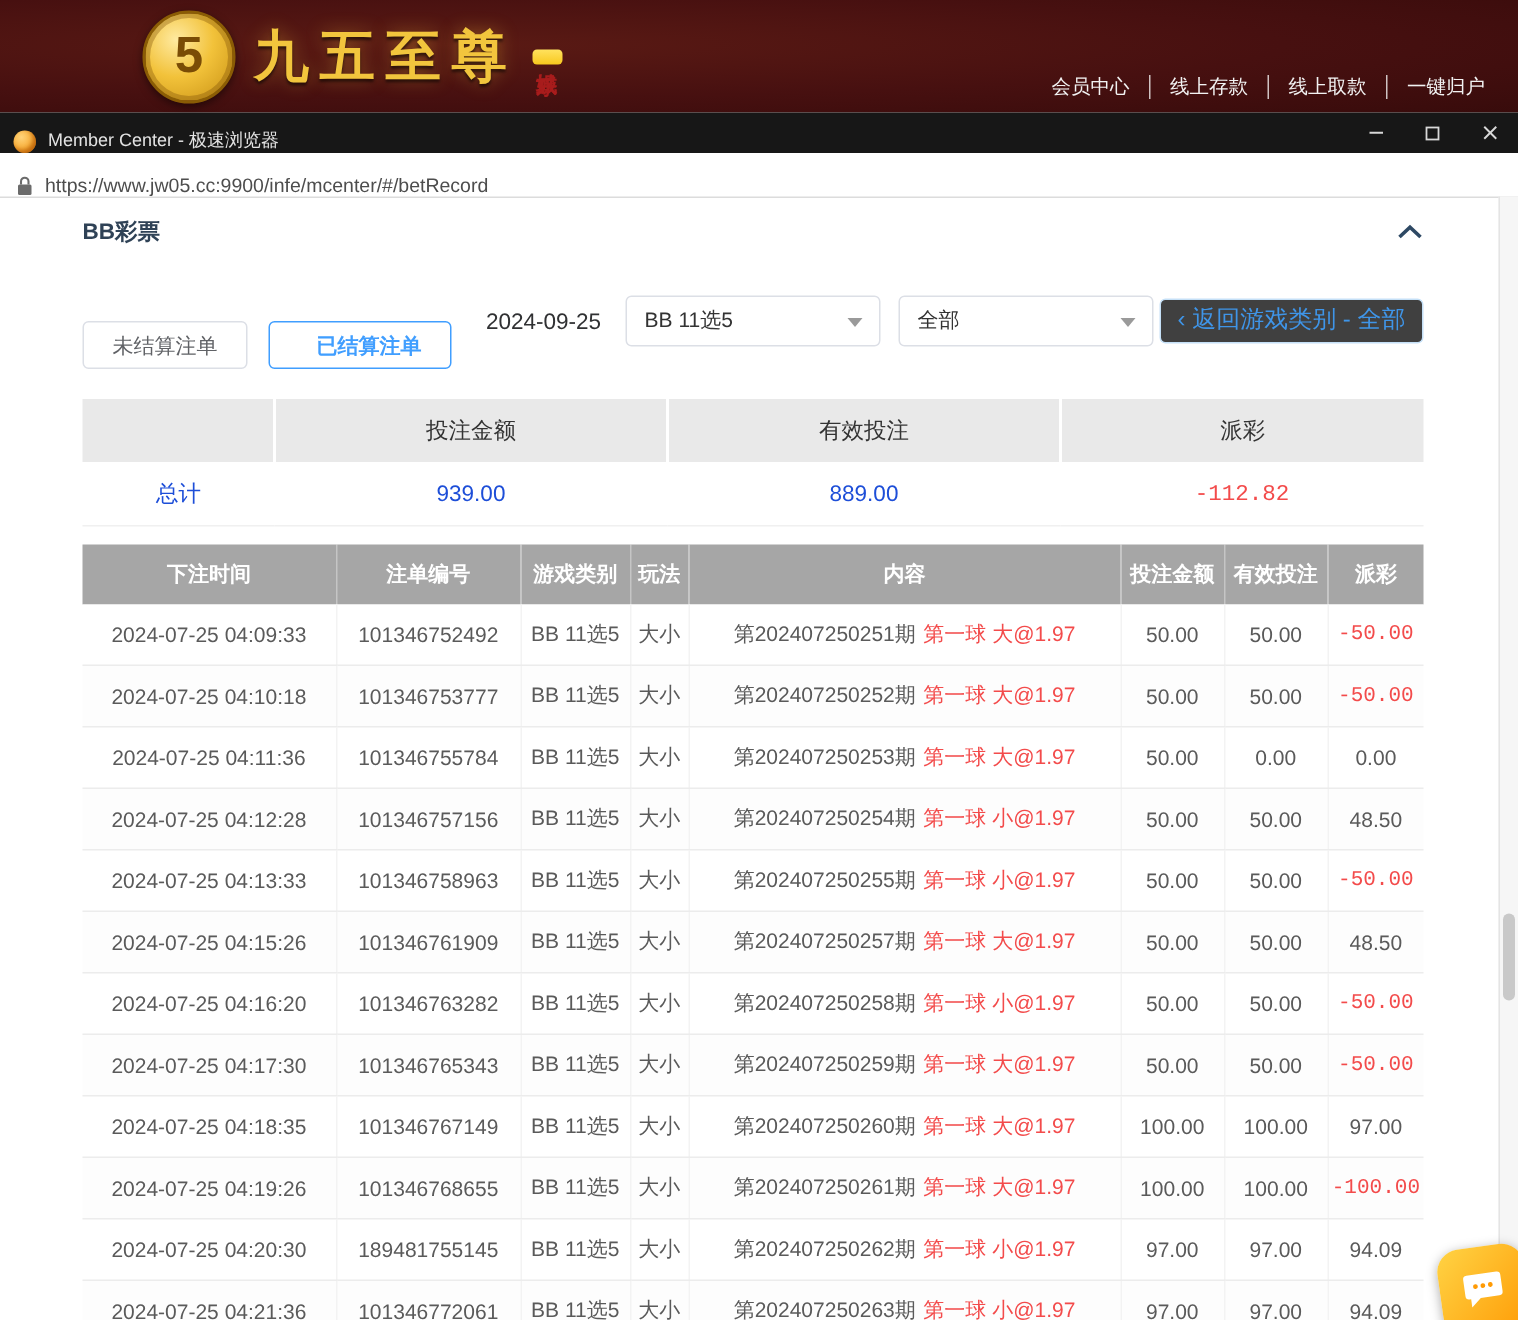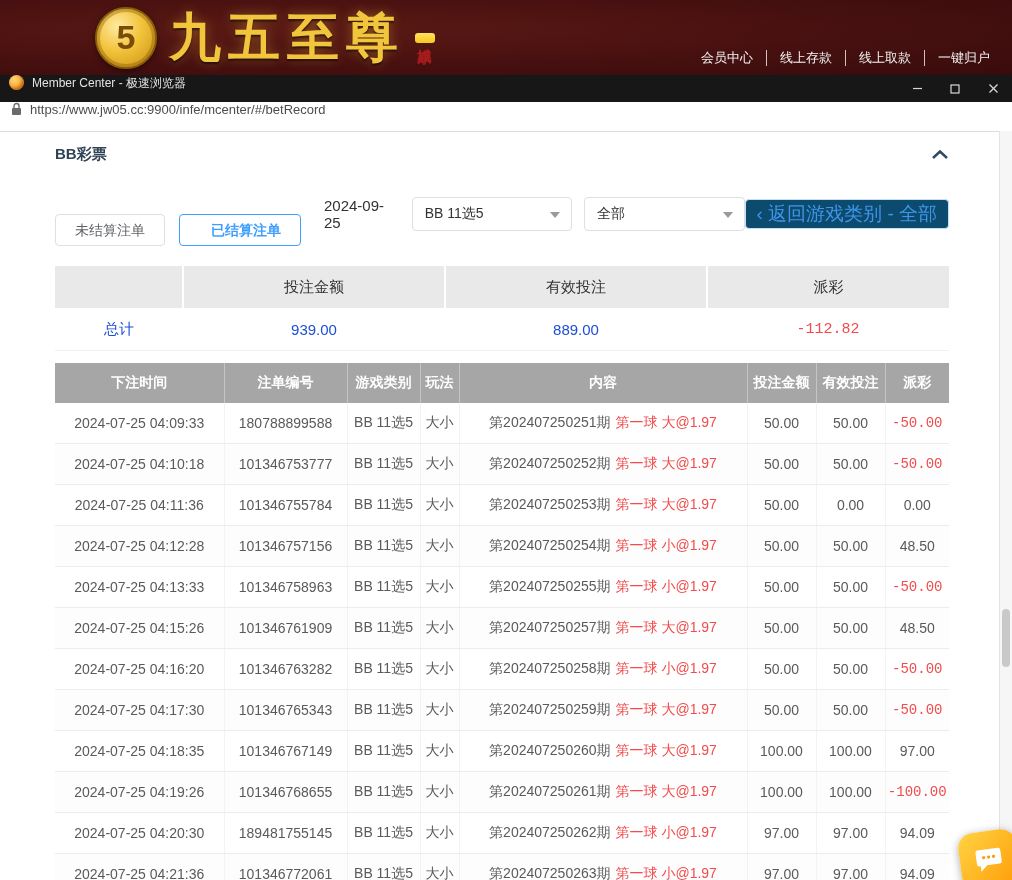--- a/index.html
+++ b/index.html
@@ -8,61 +8,61 @@
 
   
   .banner{height:75px;background:radial-gradient(ellipse at 30% 40%, #5a1a14 0%, #471010 55%, #380b0b 100%);
           position:relative;display:flex;align-items:center;}
   .logo-wrap{display:flex;align-items:center;margin-left:95px;}
   .coin{width:58px;height:58px;border-radius:50%;flex:0 0 auto;
         background:radial-gradient(circle at 35% 30%, #ffeaa0 0%, #f2c23a 45%, #c78f12 100%);
         border:2px solid #8a5c05;box-shadow:0 2px 6px rgba(0,0,0,.5), inset 0 0 0 3px rgba(122,76,5,.35);
         display:flex;align-items:center;justify-content:center;}
   .coin span{font-size:34px;font-weight:bold;color:#7a4c05;}
-  .logo-text{font-size:52px;font-weight:bold;color:#f2c53d;letter-spacing:7px;margin-left:12px;
+  .logo-text{font-size:37px;font-weight:bold;color:#f2c53d;letter-spacing:7px;margin-left:12px;
              text-shadow:0 2px 2px rgba(0,0,0,.55), 0 0 12px rgba(255,200,60,.35);white-space:nowrap;}
   .logo-badge{margin-left:10px;writing-mode:vertical-rl;text-orientation:upright;
               background:linear-gradient(#ffe25e,#f7c81e);color:#a81c1c;font-weight:bold;font-size:14px;
               padding:5px 3px;border-radius:3px;line-height:1;}
   .banner-links{position:absolute;right:22px;bottom:9px;display:flex;align-items:center;}
   .banner-link{color:#f2f2f2;font-size:13px;padding:0 13px;cursor:pointer;line-height:16px;}
   .banner-link + .banner-link{border-left:1px solid rgba(255,255,255,.75);}
   .banner-link:last-child{padding-right:0;}
 
   
-  .titlebar{height:27px;background:#171717;display:flex;align-items:flex-start;padding-left:9px;position:relative;}
+  .titlebar{height:27px;background:#171717;display:flex;align-items:flex-end;padding-left:9px;position:relative;}
   .app-icon{width:15px;height:15px;border-radius:50%;background:radial-gradient(circle at 35% 30%, #ffd37a, #f18e00);
             box-shadow:inset -2px -2px 3px rgba(160,70,0,.6);}
   .win-title{color:#e3e3e3;font-size:12px;margin-left:8px;}
   .win-controls{position:absolute;right:0;top:0;height:100%;display:flex;}
   .win-btn{width:38px;height:100%;display:flex;align-items:center;justify-content:center;cursor:pointer;}
 
   
-  .urlbar{height:29px;background:#fff;border-bottom:1px solid #dcdcdc;display:flex;align-items:flex-start;padding-left:11px;}
+  .urlbar{height:29px;background:#fff;border-bottom:1px solid #dcdcdc;display:flex;align-items:flex-end;padding-left:11px;}
   .url-text{font-size:13px;color:#4d4d4d;margin-left:8px;}
 
   
   .content{padding-top:8px;}
   .section-head{display:flex;align-items:center;justify-content:space-between;margin:2px 63px 0 55px;height:24px;}
   .section-title{font-size:15px;font-weight:bold;color:#2f4256;}
   .collapse-btn{cursor:pointer;display:flex;align-items:center;}
 
   .filter-row{display:flex;align-items:center;margin:16px 63px 0 55px;}
   .btn{height:32px;line-height:30px;padding:0 19px;border-radius:4px;font-size:14px;background:#fff;
        box-sizing:border-box;cursor:pointer;white-space:nowrap;margin-top:32px;}
   .btn-unsettled{border:1px solid #dcdfe6;color:#606266;}
   .btn-settled{border:1px solid #409eff;color:#409eff;margin-left:14px;font-weight:bold;padding-left:31px;}
   .filter-date{margin-left:23px;font-size:15px;color:#303133;cursor:pointer;}
   .select{width:170px;height:34px;border:1px solid #dcdfe6;border-radius:4px;display:flex;align-items:center;
           padding:0 12px;box-sizing:border-box;font-size:14px;color:#333;position:relative;background:#fff;cursor:pointer;}
   .select-game{margin-left:16px;}
   .select-scope{margin-left:12px;}
   .caret{position:absolute;right:11px;top:14px;width:0;height:0;
          border-left:5px solid transparent;border-right:5px solid transparent;border-top:6px solid #9a9a9a;}
-  .btn-back{margin-left:auto;background:#0c4a6e;border:1px solid #c5e0f7;color:#3f95e8;font-size:19px;height:30px;
+  .btn-back{margin-left:auto;background:#404040;border:1px solid #c5e0f7;color:#3f95e8;font-size:16px;height:30px;
             line-height:28px;padding:0 11px;border-radius:4px;box-sizing:border-box;cursor:pointer;white-space:nowrap;}
 
   
   table{border-spacing:0;}
   .summary{margin:20px 0 0 55px;width:894px;border-collapse:collapse;table-layout:fixed;}
   .summary th{background:#e9e9e9;height:40px;font-size:15px;font-weight:400;color:#333;border-right:2px solid #fff;}
   .summary th:last-child{border-right:none;}
   .summary td{height:40px;text-align:center;font-size:15px;color:#1d4ed8;border-bottom:1px solid #f0f0f0;background:#fff;}
 
   
@@ -210,21 +210,21 @@
           <th>玩法</th>
           <th>内容</th>
           <th>投注金额</th>
           <th>有效投注</th>
           <th>派彩</th>
         </tr>
       </thead>
       <tbody>
           <tr>
     <td>2024-07-25 04:09:33</td>
-    <td>180788899588</td>
+    <td>101346752492</td>
     <td>BB 11选5</td>
     <td>大小</td>
     <td><span>第202407250251期</span><span class="red pick">第一球 大@</span><span class="red odds">1.97</span></td>
     <td>50.00</td>
     <td>50.00</td>
     <td class="neg">-50.00</td>
   </tr>
           <tr>
     <td>2024-07-25 04:10:18</td>
     <td>101346753777</td>

